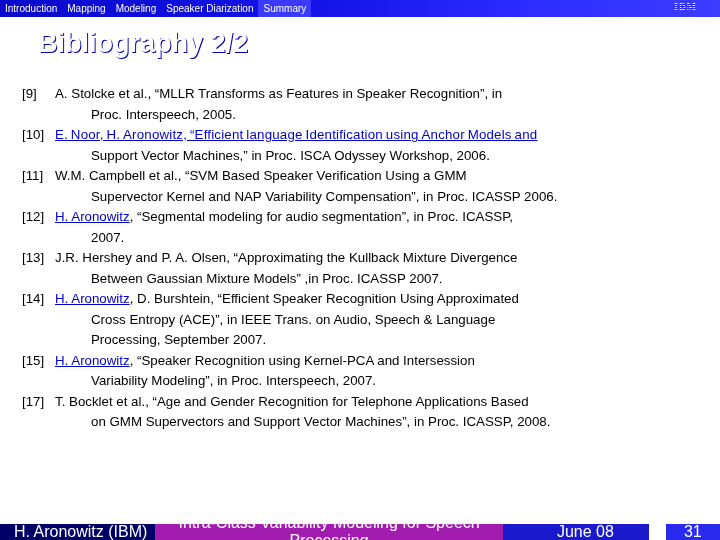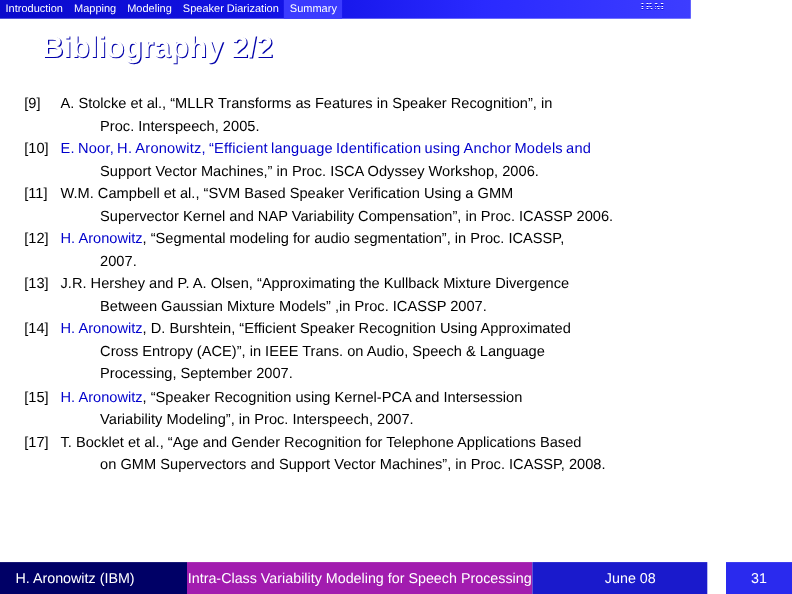--- a/index.html
+++ b/index.html
@@ -12,21 +12,21 @@
     background: #ffffff;
     font-family: "Liberation Sans", sans-serif;
     overflow: hidden;
     position: relative;
   }
 
   
   .topbar {
     position: absolute;
     top: 0; left: 0;
-    width: 628px;
+    width: 720px;
     height: 17px;
     background: linear-gradient(to right, #0a0acc 0%, #1414e8 45%, #2a2aff 70%, #3d3dff 100%);
     display: flex;
     align-items: center;
   }
   .topnav {
     display: flex;
     align-items: center;
     height: 17px;
   }
@@ -99,35 +99,36 @@
     text-indent: 0;
   }
   .ref .txt p {
     margin: 0;
   }
   .ref .txt .cont {
     padding-left: 36px;
   }
   .hl {
     color: #0000cc;
+    text-decoration: underline;
   }
   .wide {
     letter-spacing: 0.2px;
   }
 
   
   .footer {
     position: absolute;
     left: 0;
     bottom: 0;
     width: 720px;
-    height: 29px;
+    height: 16px;
     display: flex;
     align-items: stretch;
-    font-size: 13px;
+    font-size: 16px;
   }
   .footer .f-left {
     width: 170px;
     background: #000066;
     color: #ffffff;
     display: flex;
     align-items: center;
     padding-left: 14px;
     box-sizing: border-box;
   }

